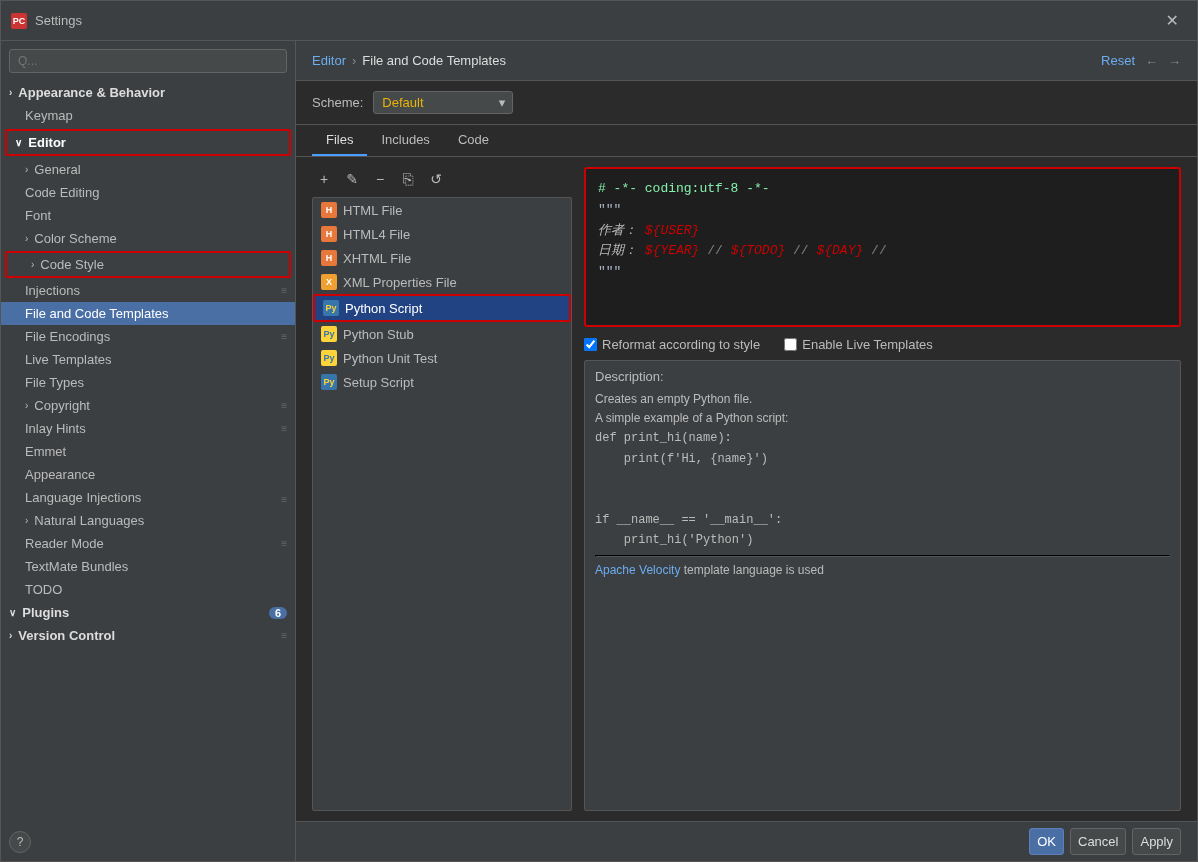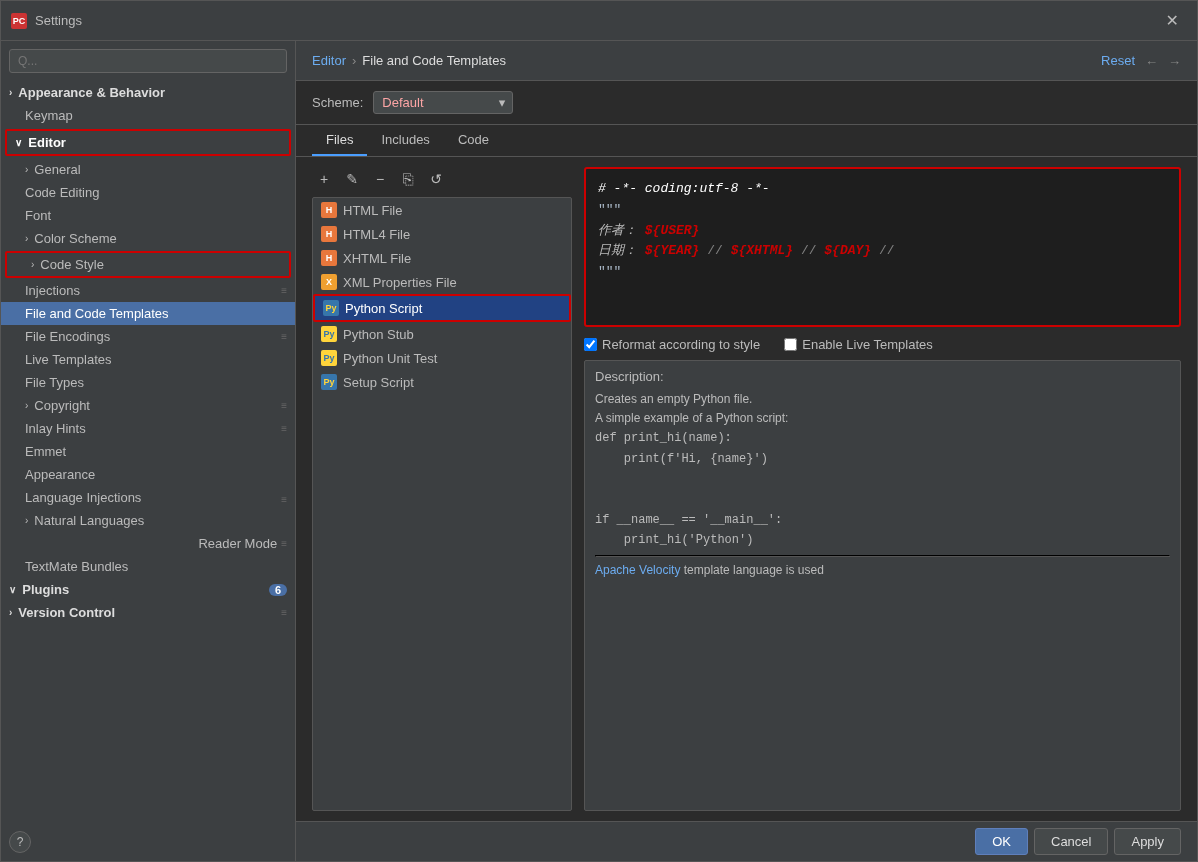--- a/index.html
+++ b/index.html
@@ -145,21 +145,21 @@
       gap: 10px;
       border-bottom: 1px solid #555;
       flex-shrink: 0;
     }
     .scheme-label { color: #bbb; font-size: 13px; }
     .scheme-select {
       background: #45494a;
       border: 1px solid #646464;
       border-radius: 3px;
       padding: 3px 29px 3px 8px;
-      color: #fca5a5;
+      color: #eab308;
       font-size: 13px;
       cursor: pointer;
       appearance: none;
       min-width: 140px;
       position: relative;
     }
     .scheme-select-wrap {
       position: relative;
       display: inline-flex;
       align-items: center;
@@ -265,23 +265,23 @@
       background: #1e1e1e;
       padding: 10px 12px;
       font-family: 'Consolas', 'Courier New', monospace;
       font-size: 13px;
       color: #ddd;
       min-height: 160px;
       margin-bottom: 10px;
       flex-shrink: 0;
     }
     .code-line { line-height: 1.6; }
-    .code-comment { color: #ffffff; font-style: italic; }
+    .code-comment { color: #86efac; }
     .code-string { color: #a9b7c6; }
-    .code-var { color: #cc0000; font-weight: bold; font-style: italic; }
+    .code-var { color: #cc0000; font-weight: normal; font-style: italic; }
     .code-sep { color: #808080; }
     .checkboxes-row {
       display: flex;
       align-items: center;
       gap: 24px;
       margin-bottom: 8px;
       flex-shrink: 0;
     }
     .checkbox-label {
       display: flex;
@@ -327,21 +327,21 @@
       background: #3c3f41;
       border-top: 1px solid #555;
       display: flex;
       align-items: center;
       justify-content: flex-end;
       padding: 0 16px;
       gap: 6px;
       flex-shrink: 0;
     }
     .footer-btn {
-      padding: 5px 16px;
+      padding: 5px 7px;
       border-radius: 3px;
       border: 1px solid #646464;
       background: #45494a;
       color: #ddd;
       font-size: 13px;
       cursor: pointer;
     }
     .footer-btn.primary {
       background: #4a6fa5;
       border-color: #5f7fbb;
@@ -464,29 +464,32 @@
       <div class="sidebar-item indent1" style="display:flex;justify-content:space-between;align-items:flex-end;gap:28px;">
         <span>Language Injections</span>
         <span style="font-size:10px;color:#666;">≡</span>
       </div>
 
       <div class="sidebar-item indent1">
         <span class="arrow">›</span>
         <span>Natural Languages</span>
       </div>
 
-      <div class="sidebar-item indent1" style="display:flex;justify-content:flex-end;align-items:center;">
+      <div class="sidebar-item indent1" style="display:flex;justify-content:space-between;align-items:center;">
         <span>Reader Mode</span>
         <span style="font-size:10px;color:#666;">≡</span>
       </div>
 
       <div class="sidebar-item indent1">
         <span>TextMate Bundles</span>
       </div>
 
+      <div class="sidebar-item indent1">
+        <span>TODO</span>
+      </div>
 
       <div class="sidebar-item section-header" style="display:flex;justify-content:space-between;align-items:center;padding-right:8px;">
         <span style="display:flex;align-items:center;gap:4px;">
           <span class="arrow">∨</span>
           <span>Plugins</span>
         </span>
         <span style="background:#4a6fa5;color:white;border-radius:8px;padding:0 6px;font-size:11px;">6</span>
       </div>
 
       <div class="sidebar-item section-header" style="display:flex;justify-content:space-between;align-items:center;padding-right:8px;">
@@ -585,21 +588,21 @@
               <span class="code-string">"""</span>
             </div>
             <div class="code-line">
               <span style="font-style:italic;color:#bbb;">作者：</span>
               <span class="code-var">${USER}</span>
             </div>
             <div class="code-line">
               <span style="font-style:italic;color:#bbb;">日期：</span>
               <span class="code-var">${YEAR}</span>
               <span class="code-sep"> // </span>
-              <span class="code-var">${XHTML}</span>
+              <span class="code-var">${TODO}</span>
               <span class="code-sep"> // </span>
               <span class="code-var">${DAY}</span>
               <span class="code-sep"> //</span>
             </div>
             <div class="code-line">
               <span class="code-string">"""</span>
             </div>
           </div>
 
           <div class="checkboxes-row">

